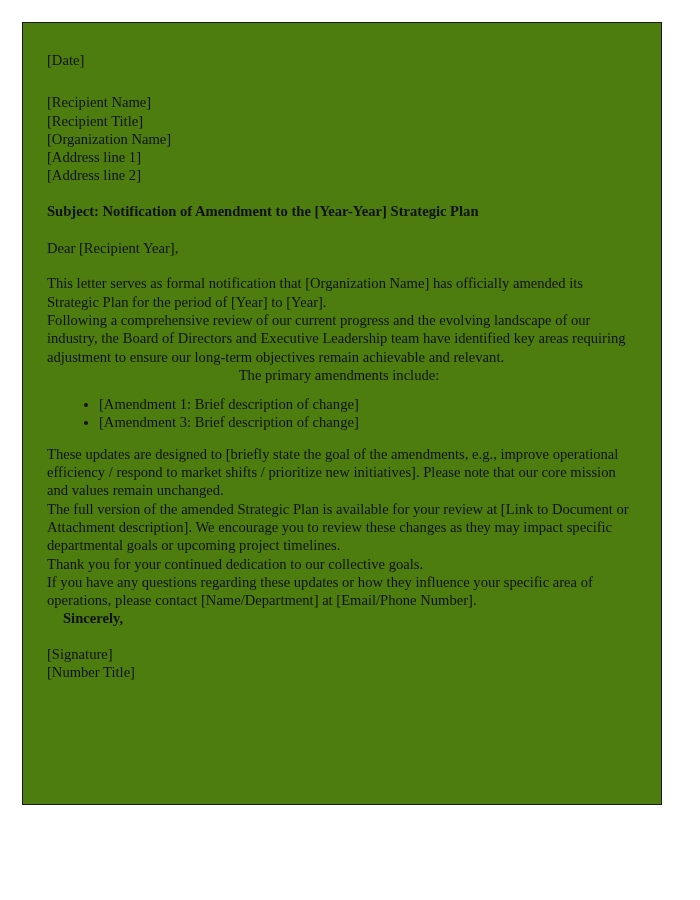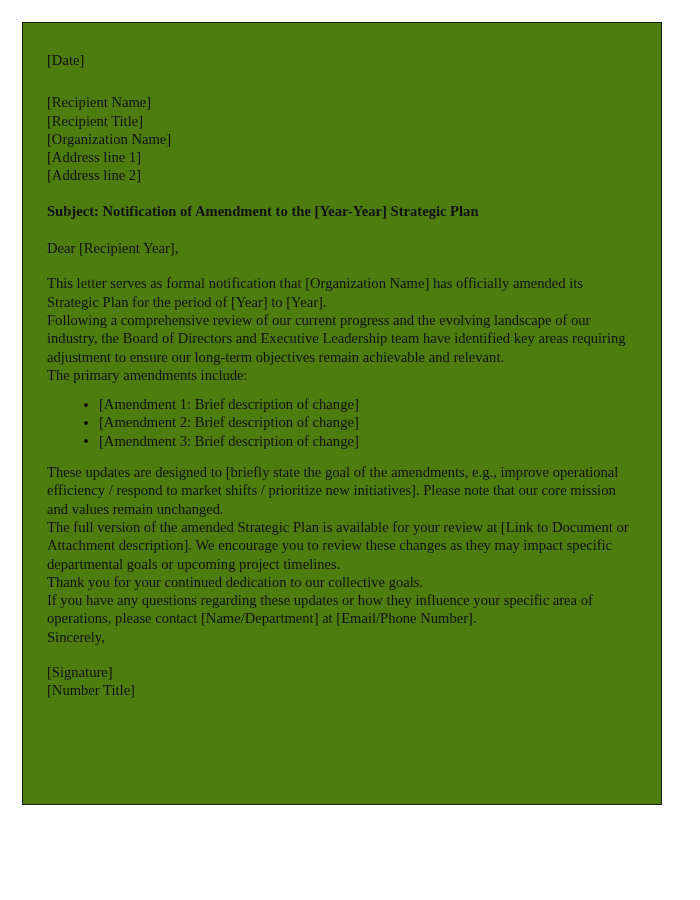--- a/index.html
+++ b/index.html
@@ -34,20 +34,21 @@
     color: #111111;
     font-size: 14.6px;
     line-height: 18.3px;
     text-align: left;
   }
   .block {
     margin: 0 0 16px 0;
   }
   .block.tight {
     margin-bottom: 0;
+    text-align: center;
   }
   .doc-line {
     white-space: pre;
   }
   .doc-subject {
     font-weight: bold;
   }
   .doc-para {
     margin: 0;
   }
@@ -77,21 +78,22 @@
   ul.doc-list li .bullet-dot {
     position: absolute;
     left: -15px;
     top: 7.5px;
     width: 4px;
     height: 4px;
     border-radius: 50%;
     background: #111111;
   }
   .closing-block {
-    margin: 0 0 17px 0;
+    margin: 0 0 17px 16px;
+    font-weight: bold;
   }
   .signature-block {
     margin: 0;
   }
 </style>
 </head>
 <body>
 
 <div class="page">
   <div class="page-inner">
@@ -122,24 +124,20 @@
 
     <p class="doc-para block tight">The primary amendments include:</p>
 
     <ul class="doc-list">
       <li>
         <span class="bullet-dot"></span>
         <span class="doc-bullet-text">[Amendment 1: Brief description of change]</span>
       </li>
       <li>
         <span class="bullet-dot"></span>
-        <span class="doc-bullet-text">[Amendment 2: Brief description of change]</span>
-      </li>
-      <li>
-        <span class="bullet-dot"></span>
         <span class="doc-bullet-text">[Amendment 3: Brief description of change]</span>
       </li>
     </ul>
 
     <p class="doc-para block">These updates are designed to [briefly state the goal of the amendments, e.g., improve operational efficiency / respond to market shifts / prioritize new initiatives]. Please note that our core mission and values remain unchanged.</p>
 
     <p class="doc-para block">The full version of the amended Strategic Plan is available for your review at [Link to Document or Attachment description]. We encourage you to review these changes as they may impact specific departmental goals or upcoming project timelines.</p>
 
     <p class="doc-para block">Thank you for your continued dedication to our collective goals.</p>
 

